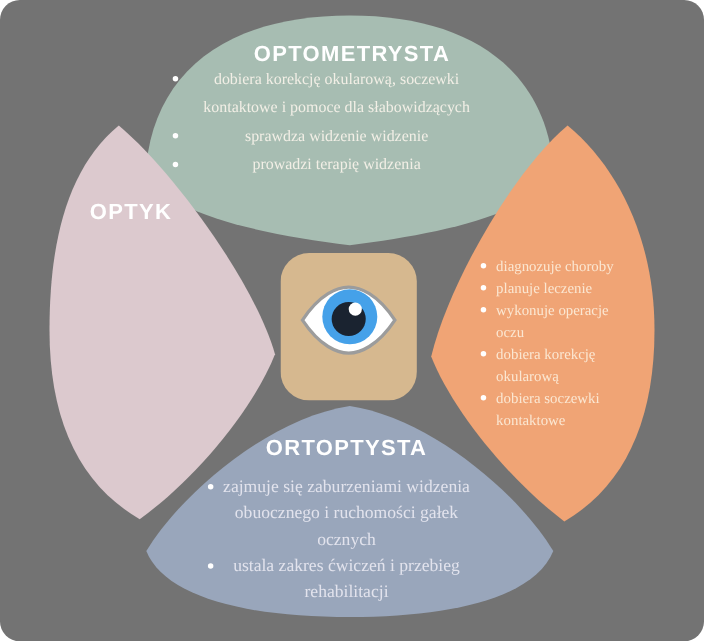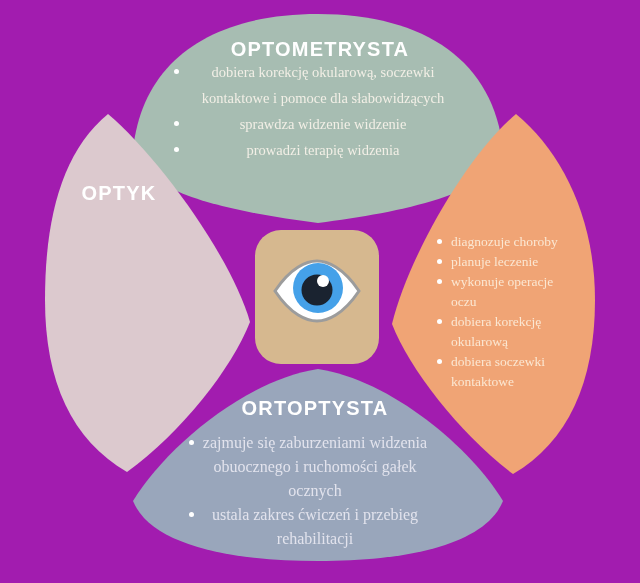--- a/index.html
+++ b/index.html
@@ -1,34 +1,35 @@
 <!DOCTYPE html>
 <html><head>
 <meta charset="utf-8">
 <style>
   html,body { margin:0; padding:0; }
   .canvas {
     position:relative; width:640px; height:583px;
-    background:#a21caf; overflow:hidden;
+    background:#737373; overflow:hidden;
     font-family:"Liberation Serif", serif;
+    border-radius:18px;
   }
   svg.petals { position:absolute; left:0; top:0; }
 
   h2.sec-title {
     position:absolute; margin:0; color:#ffffff;
     font-family:"Liberation Sans", sans-serif; font-weight:bold;
     font-size:20px; letter-spacing:1.2px; text-align:center; line-height:26px;
   }
   ul.sec-list { position:absolute; margin:0; padding:0; list-style:none; }
   ul.sec-list li { position:relative; }
   .dot { position:absolute; width:5px; height:5px; border-radius:50%; background:#ffffff; }
 
   
   .t-title { left:197px; top:36px;  width:246px; }
-  .t-list  { left:200px; top:59px;  width:246px; font-size:14.5px; line-height:26px; color:#f2efe6; text-align:center; }
+  .t-list  { left:183px; top:59px;  width:246px; font-size:14.5px; line-height:26px; color:#f2efe6; text-align:center; }
   .t-list .dot { left:-26px; top:10px; }
 
   
   .l-title { left:49px;  top:180px; width:140px; }
   .l-list  { left:63px;  top:226px; width:148px; font-size:14.5px; line-height:22px; color:#f6edf0; text-align:left; }
   .l-list .dot { left:-14px; top:8px; }
 
   
   .r-title { left:437px; top:192px; width:140px; }
   .r-list  { left:451px; top:232px; width:124px; font-size:13.5px; line-height:20px; color:#fbe7d2; text-align:left; }

